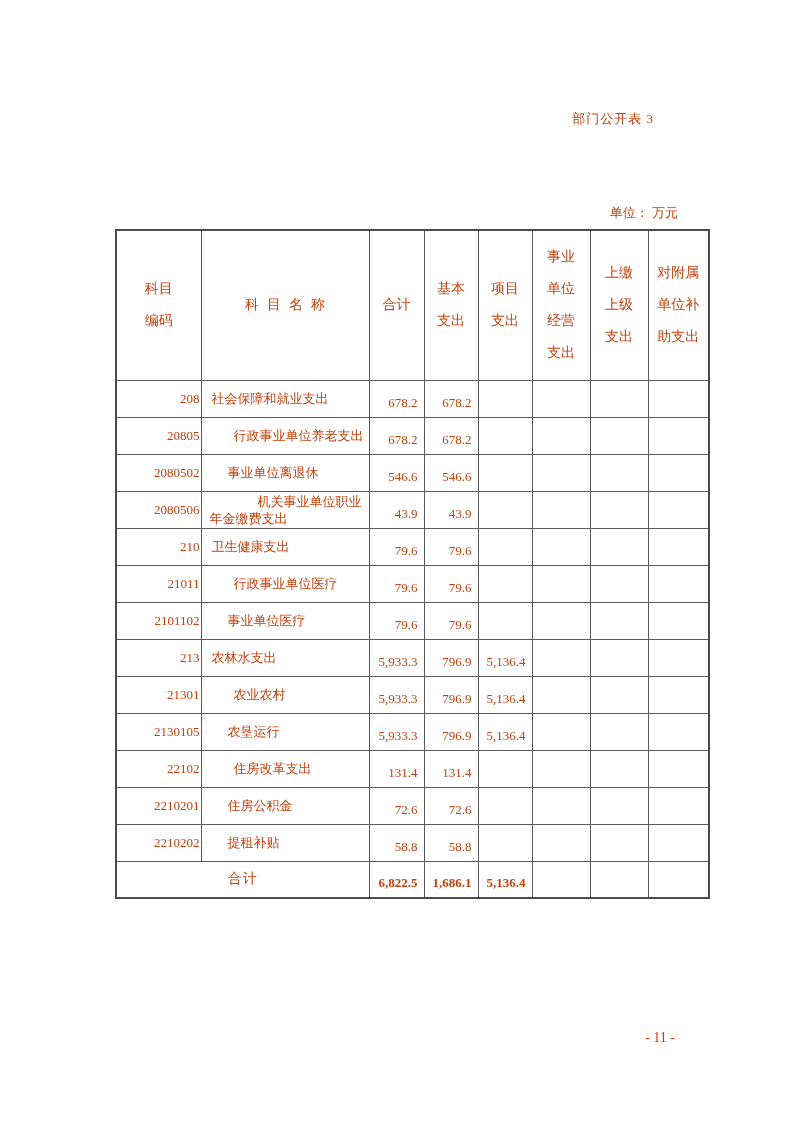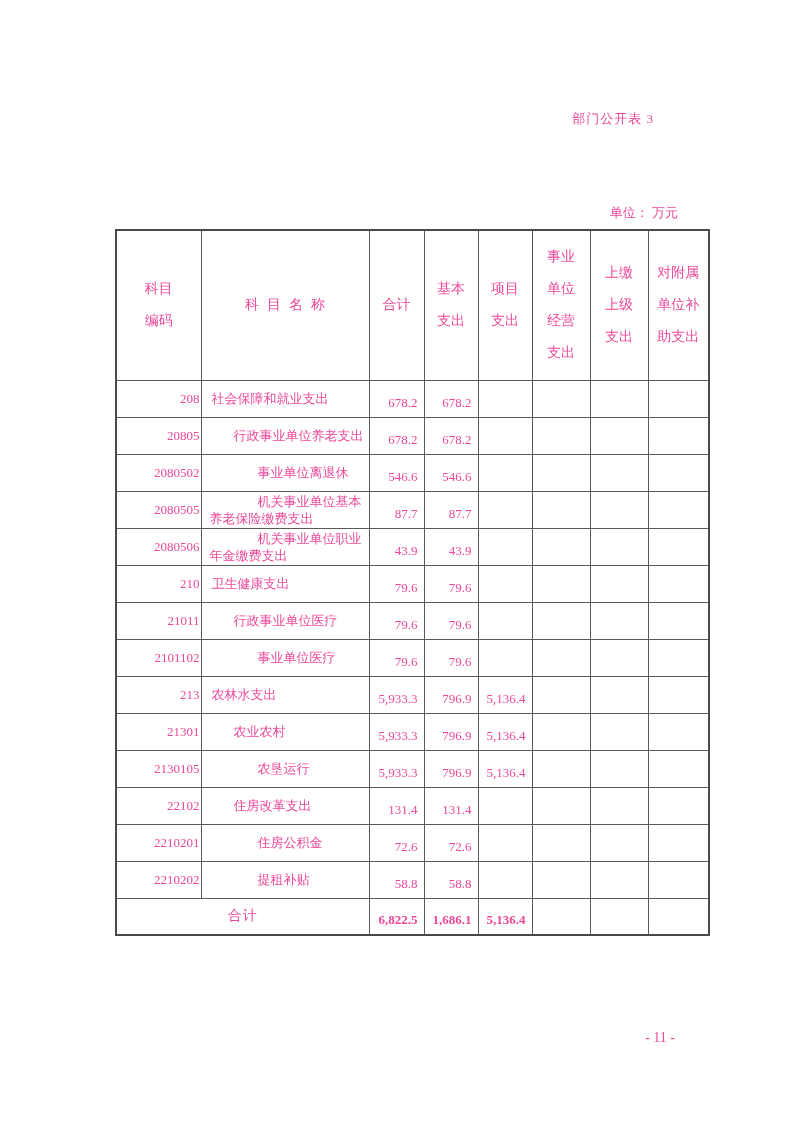--- a/index.html
+++ b/index.html
@@ -1,21 +1,21 @@
 <!DOCTYPE html>
 <html><head>
 <meta charset="utf-8">
 <style>
   html,body { margin:0; padding:0; background:#ffffff; }
   .page {
     position:relative;
     width:794px; height:1123px;
     background:#ffffff;
     font-family:"Liberation Serif","DejaVu Serif",serif;
-    color:#ec4899;
+    color:#c2410c;
     overflow:hidden;
   }
   .doc-label {
     position:absolute; top:110px; right:140px;
     font-size:13px; letter-spacing:1px;
   }
   .title {
     position:absolute; top:147px; left:0; width:100%;
     margin:0; text-align:center;
     font-size:22px; font-weight:bold; letter-spacing:1px;
@@ -45,21 +45,21 @@
   }
   thead td.spaced { letter-spacing:8px; text-indent:8px;margin-left:41px; }
   tbody td { height:37px; }
   td.code { text-align:right; vertical-align:middle; }
   td.code.l1 { padding-left:4px; }
   td.code.l2 { padding-left:19px; }
   td.code.l3 { padding-left:24px; }
   td.name { text-align:left; vertical-align:middle; line-height:17px; }
   td.name.n1 { padding-left:10px; }
   td.name.n2 { padding-left:32px; }
-  td.name.n3 { padding-left:56px; }
+  td.name.n3 { padding-left:26px; }
   td.name.wrap { padding-left:8px; padding-right:4px; text-indent:48px; }
   td.num { text-align:right; vertical-align:bottom; padding-right:6px; padding-bottom:6px; }
   tr.total-row td.total-label {
     text-align:center; vertical-align:middle; font-size:14px; letter-spacing:1px;
   }
   tr.total-row td.num { font-weight:bold; }
   .page-number {
     position:absolute; top:1030px; right:119px;
     font-size:14px;
   }
@@ -132,30 +132,20 @@
           <td class="code l3">2080502</td>
           <td class="name n3">事业单位离退休</td>
           <td class="num">546.6</td>
           <td class="num">546.6</td>
           <td class="num"></td>
           <td class="num"></td>
           <td class="num"></td>
           <td class="num"></td>
         </tr>
         <tr>
-          <td class="code l3">2080505</td>
-          <td class="name wrap">机关事业单位基本养老保险缴费支出</td>
-          <td class="num">87.7</td>
-          <td class="num">87.7</td>
-          <td class="num"></td>
-          <td class="num"></td>
-          <td class="num"></td>
-          <td class="num"></td>
-        </tr>
-        <tr>
           <td class="code l3">2080506</td>
           <td class="name wrap">机关事业单位职业年金缴费支出</td>
           <td class="num">43.9</td>
           <td class="num">43.9</td>
           <td class="num"></td>
           <td class="num"></td>
           <td class="num"></td>
           <td class="num"></td>
         </tr>
         <tr>

